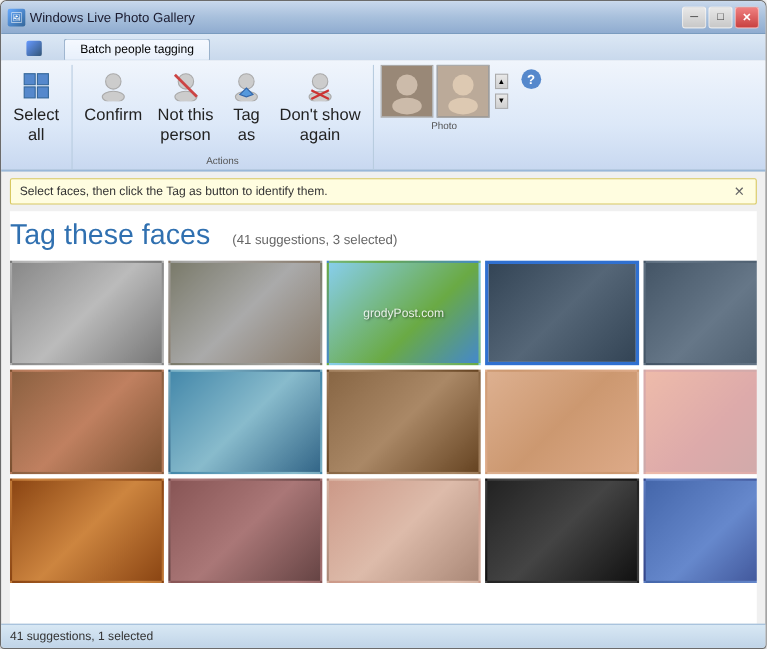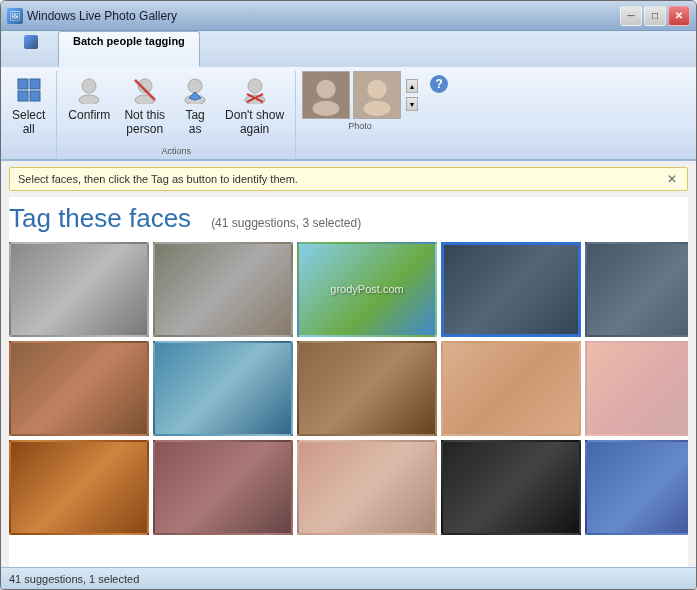--- a/index.html
+++ b/index.html
@@ -52,27 +52,27 @@
       display: flex; align-items: center; justify-content: center;
       font-size: 10px;
       font-weight: bold;
     }
     .titlebar-btn.minimize { background: linear-gradient(to bottom, #e8e8e8, #c8c8c8); color: #333; }
     .titlebar-btn.maximize { background: linear-gradient(to bottom, #e8e8e8, #c8c8c8); color: #333; }
     .titlebar-btn.close { background: linear-gradient(to bottom, #f08080, #c84040); color: white; }
 
     
     .ribbon-tabs {
-      height: 36px;
+      height: 24px;
       background: linear-gradient(to bottom, #dce8f5 0%, #c8d8ec 100%);
       display: flex;
+      align-items: flex-end;
       padding-left: 8px;
       flex-shrink: 0;
       border-bottom: none;
-      font-weight: bold;
     }
     .ribbon-tab {
       padding: 3px 14px 3px 14px;
       font-size: 11px;
       cursor: pointer;
       border-radius: 3px 3px 0 0;
       border: 1px solid transparent;
       color: #333;
       margin-right: 2px;
     }
@@ -132,21 +132,21 @@
       cursor: pointer;
       min-width: 40px;
       background: none;
     }
     .ribbon-button-icon {
       width: 32px; height: 32px;
       display: flex; align-items: center; justify-content: center;
       margin-bottom: 2px;
     }
     .ribbon-button-label {
-      font-size: 12px;
+      font-size: 15px;
       color: #222;
       text-align: center;
       line-height: 1.2;
     }
 
     
     .ribbon-people {
       display: flex;
       flex-direction: column;
       align-items: center;

